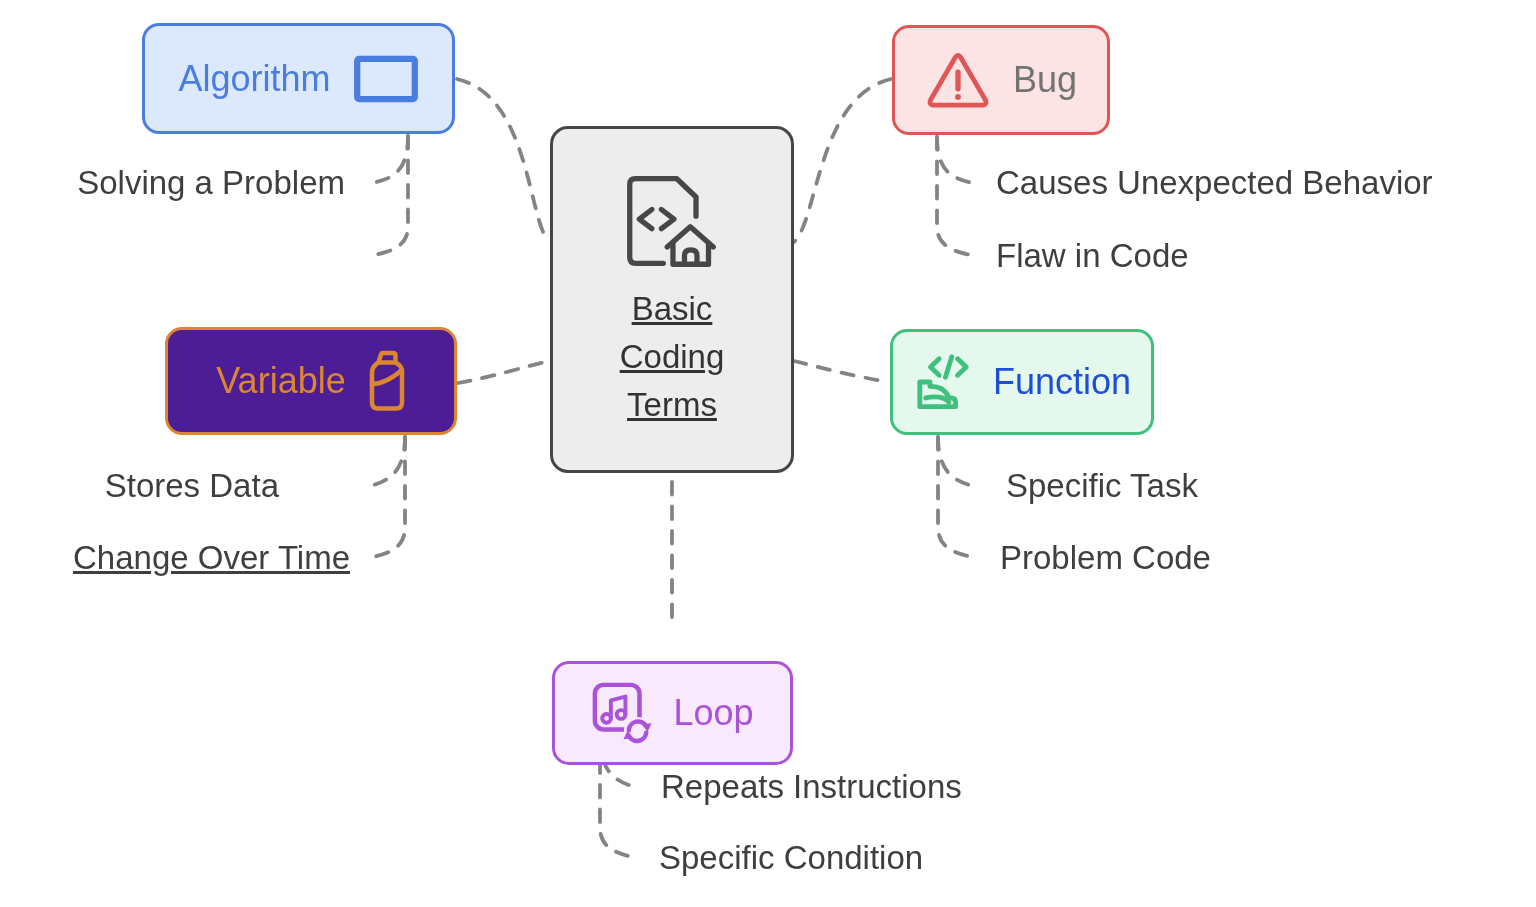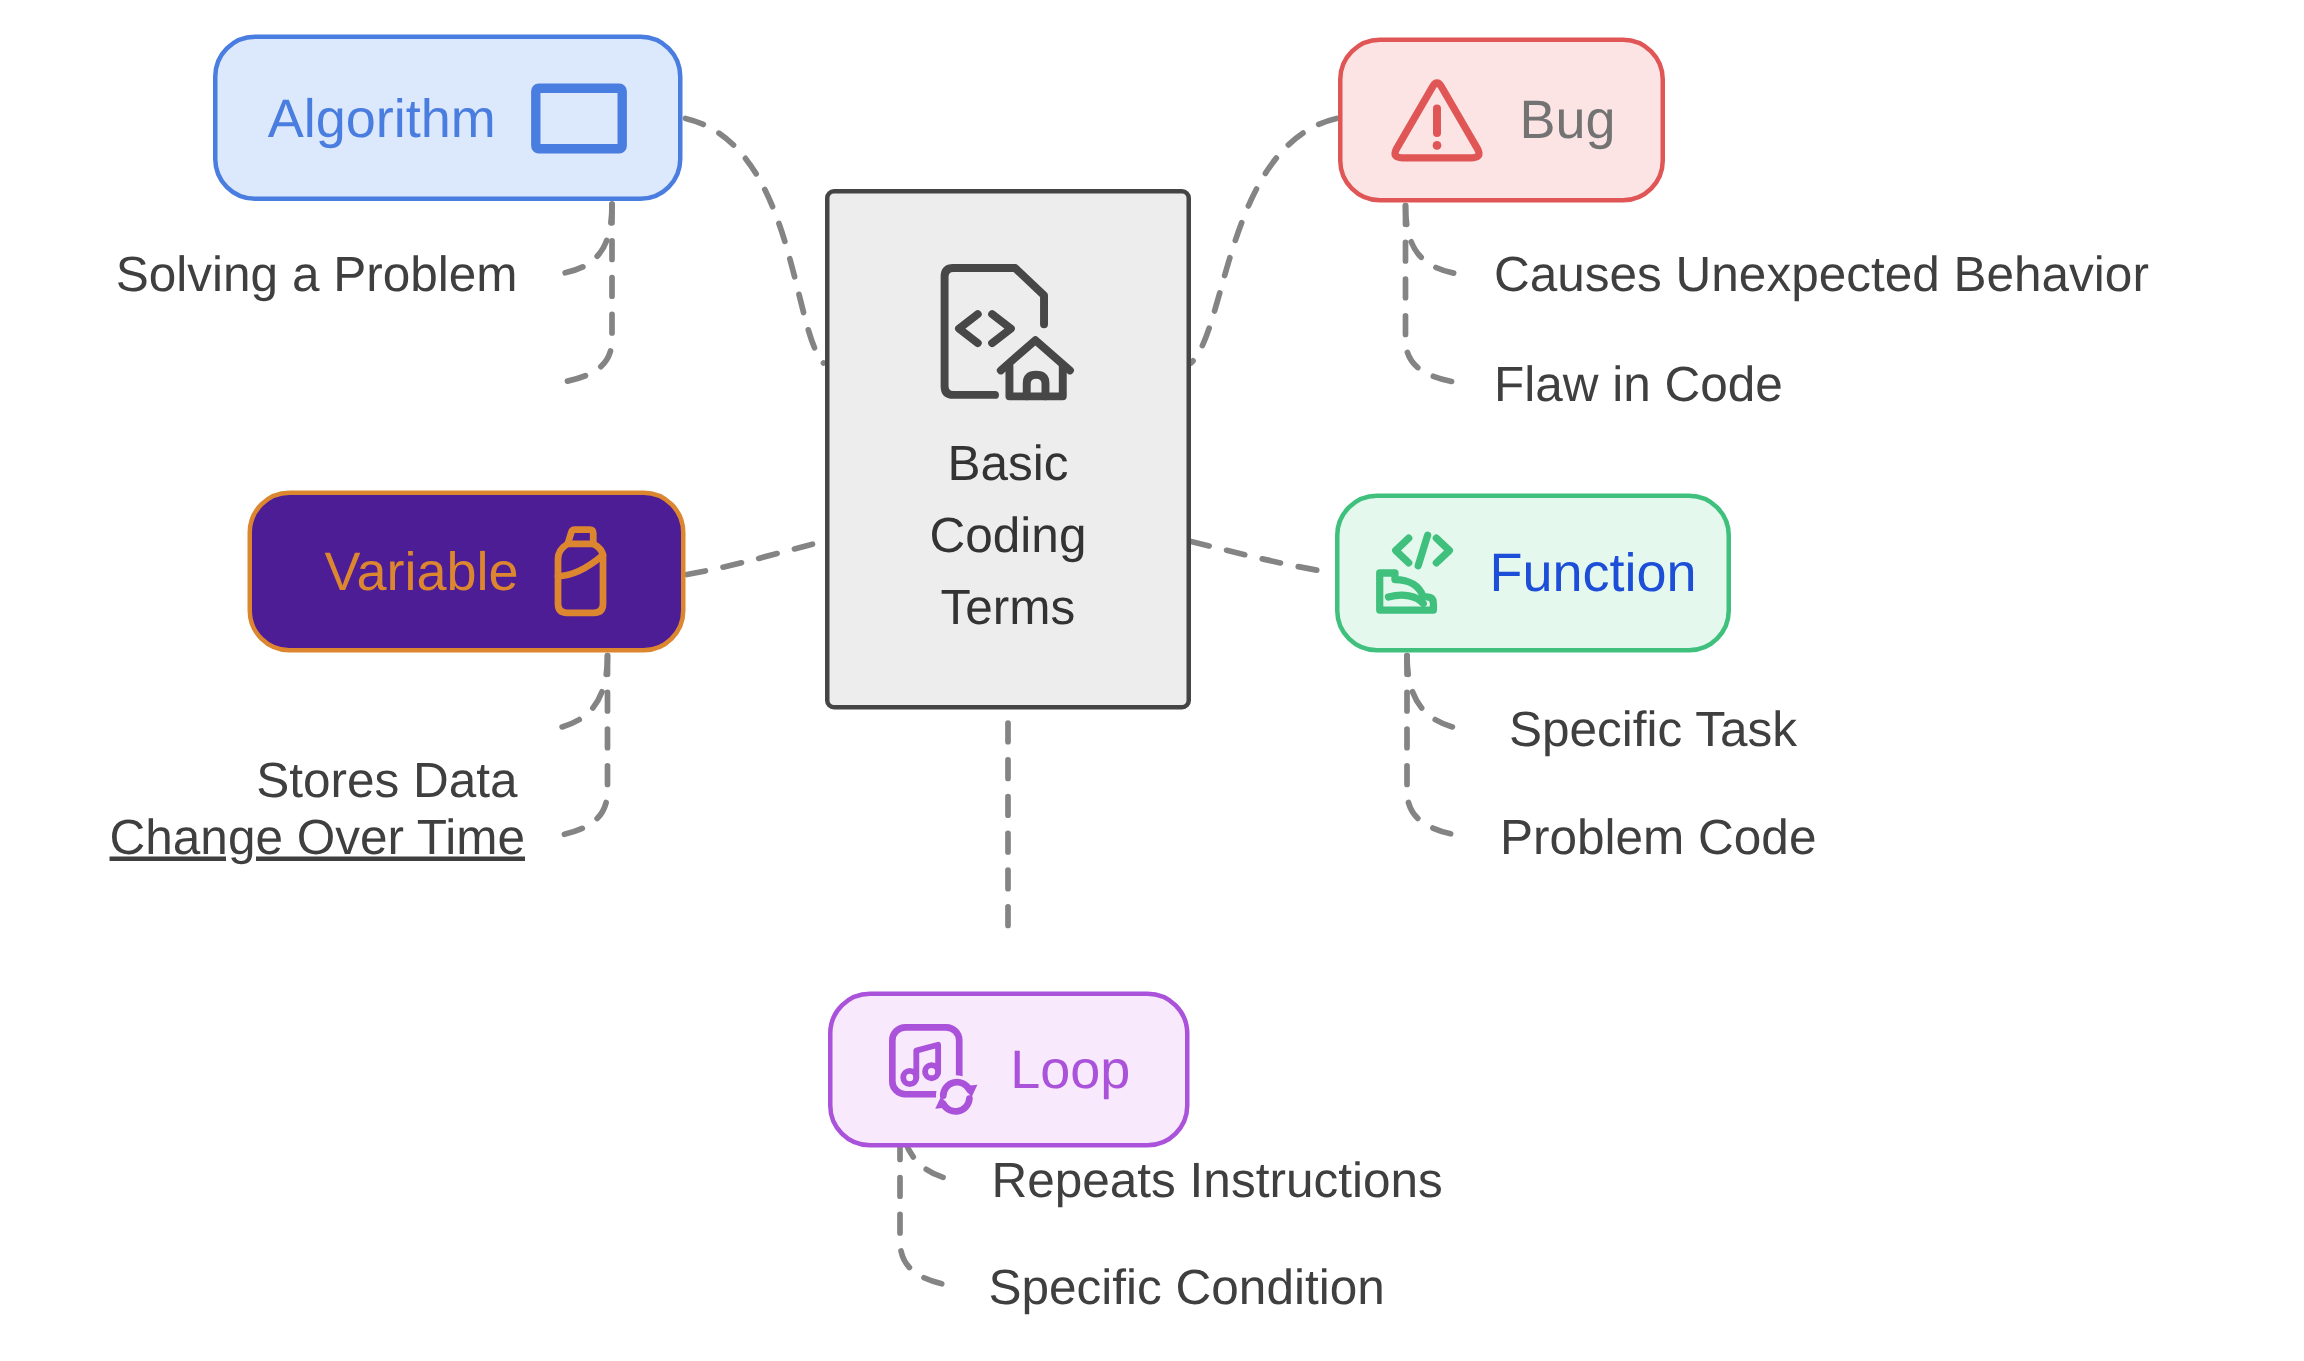--- a/index.html
+++ b/index.html
@@ -5,34 +5,34 @@
   html,body{margin:0;padding:0;background:#ffffff;}
   #canvas{
     position:relative;width:1536px;height:907px;background:#ffffff;overflow:hidden;
     font-family:"Liberation Sans","DejaVu Sans",sans-serif;
   }
   #edges{position:absolute;left:0;top:0;width:1536px;height:907px;}
   .edge{fill:none;stroke:#848484;stroke-width:3.8;stroke-dasharray:12.5 12;stroke-linecap:round;}
 
   .node{
     position:absolute;display:flex;align-items:center;justify-content:center;
-    gap:22px;border-radius:28px;border-style:solid;border-width:3.5px;
+    gap:22px;border-radius:17px;border-style:solid;border-width:3.5px;
     font-weight:500;white-space:nowrap;box-sizing:border-box;
   }
   .node .label{font-size:36px;}
   .node-algorithm{left:142px;top:23px;width:313px;height:111px;background:#dce8fb;border-color:#4a7de0;color:#4a7de0;}
   .node-bug{left:892px;top:25px;width:218px;height:110px;background:#fce4e4;border-color:#e05656;color:#737373;}
   .node-variable{left:165px;top:327px;width:292px;height:108px;background:#4c1d95;border-color:#dd8630;color:#dd8630;}
   .node-function{left:890px;top:329px;width:264px;height:106px;background:#e4f8ed;border-color:#3fc07d;color:#1d4ed8;gap:18px;}
   .node-loop{left:552px;top:629px;width:241px;height:104px;background:#f8e9fd;border-color:#aa52da;color:#aa52da;gap:18px;margin-top:32px;}
 
   .node-center{
     left:550px;top:126px;width:244px;height:347px;background:#ededed;
-    border-color:#454545;border-width:3.5px;border-radius:6px;
-    flex-direction:column;gap:14px;color:#333333;
+    border-color:#454545;border-width:3.5px;border-radius:18px;
+    flex-direction:column;gap:14px;color:#333333;text-decoration:underline;
   }
   .center-text{display:flex;flex-direction:column;align-items:center;}
   .center-text span{font-size:33px;line-height:48px;font-weight:500;color:#333333;}
 
   .sub-label{
     position:absolute;font-size:33px;font-weight:500;color:#3f3f3f;
     white-space:nowrap;transform:translateY(-50%);
   }
   .sub-right{}
   .icon{display:block;}
@@ -130,21 +130,21 @@
       <polygon points="37.5,51.5 43.5,59 33.5,60" fill="#aa52da" stroke="none"></polygon>
     </svg>
     <span class="label">Loop</span>
   </div>
 
   <div class="sub-label sub-right" style="right:1191px;top:183px;">Solving a Problem</div>
 
   <div class="sub-label" style="left:996px;top:183px;">Causes Unexpected Behavior</div>
   <div class="sub-label" style="left:996px;top:256px;">Flaw in Code</div>
 
-  <div class="sub-label sub-right" style="right:1191px;top:486px;margin-top:34px;">Stores Data</div>
+  <div class="sub-label sub-right" style="right:1257px;top:486px;">Stores Data</div>
   <div class="sub-label sub-right" style="right:1186px;top:558px;text-decoration:underline;">Change Over Time</div>
 
   <div class="sub-label" style="left:1006px;top:486px;">Specific Task</div>
   <div class="sub-label" style="left:1000px;top:558px;">Problem Code</div>
 
   <div class="sub-label" style="left:661px;top:787px;">Repeats Instructions</div>
   <div class="sub-label" style="left:659px;top:858px;">Specific Condition</div>
 
 </div>
 

